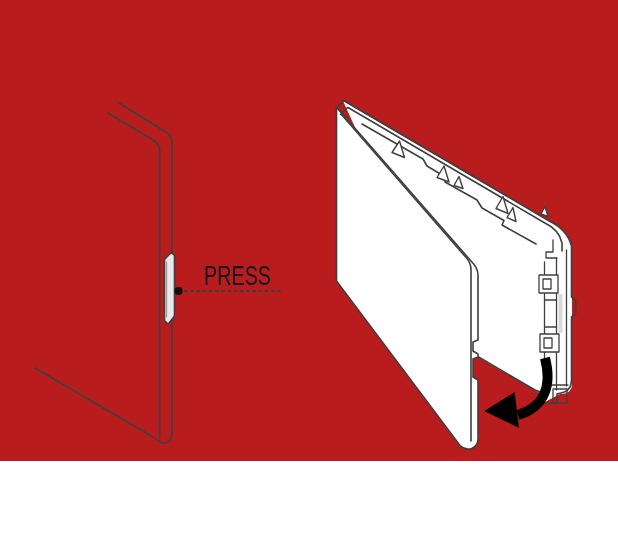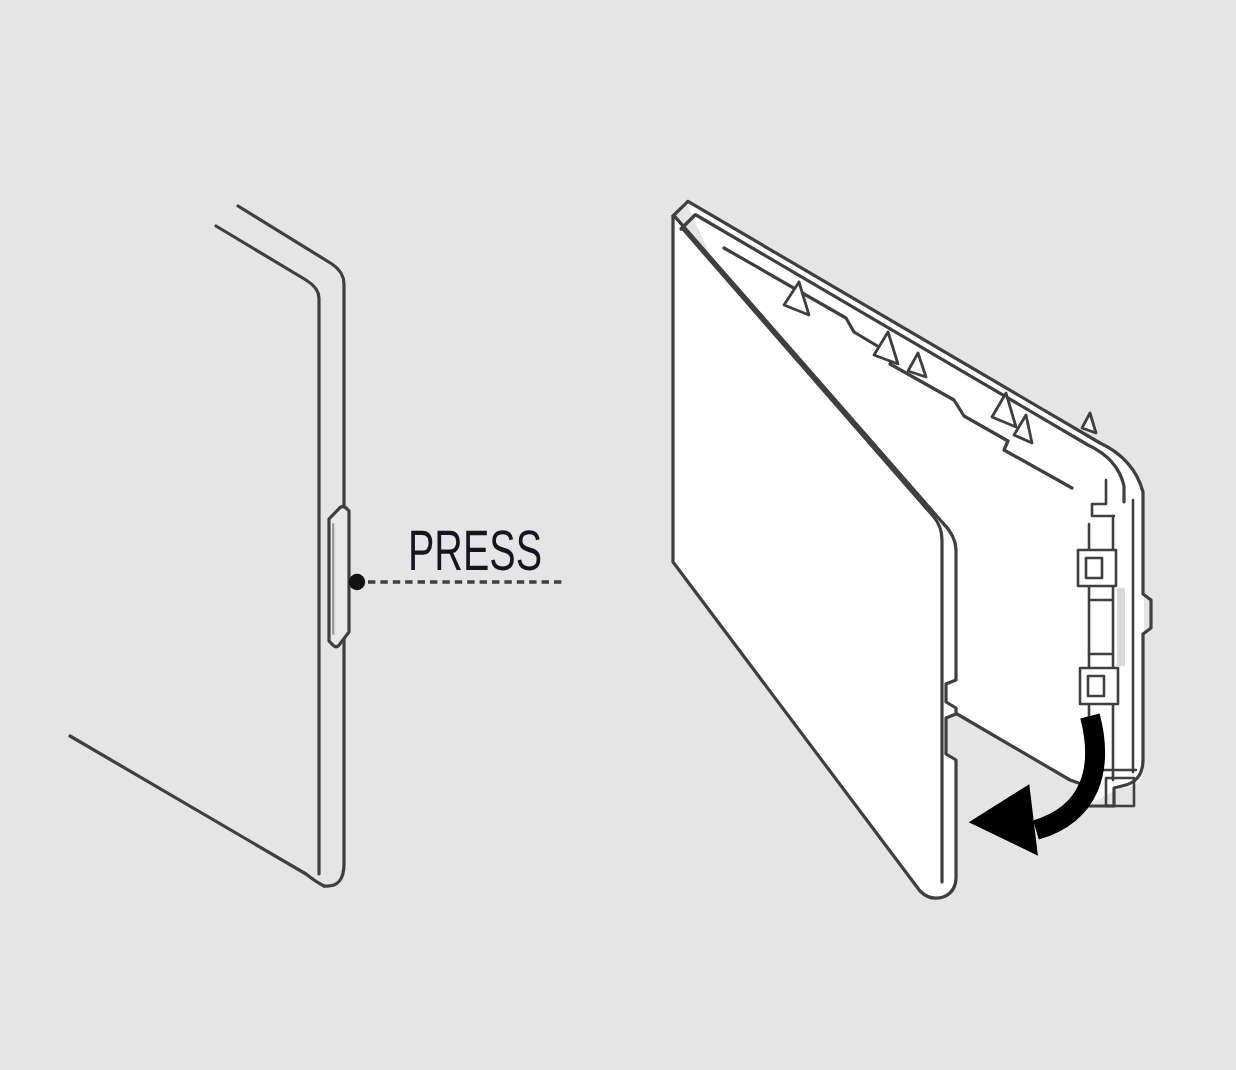--- a/index.html
+++ b/index.html
@@ -4,22 +4,22 @@
 <style>
   html, body {
     margin: 0;
     padding: 0;
     background: #ffffff;
     font-family: "Liberation Sans", sans-serif;
   }
   .stage {
     position: relative;
     width: 618px;
-    height: 535px;
-    background: #e5e5e5;
+    height: 461px;
+    background: #b91c1c;
     overflow: hidden;
     text-align: center;
   }
   .stage svg {
     position: absolute;
     inset: 0;
     display: block;
   }
   text.press-label {
     font-family: "Liberation Sans", sans-serif;

